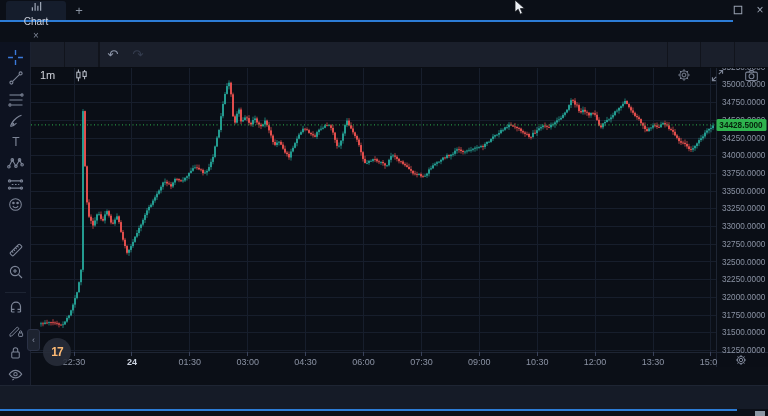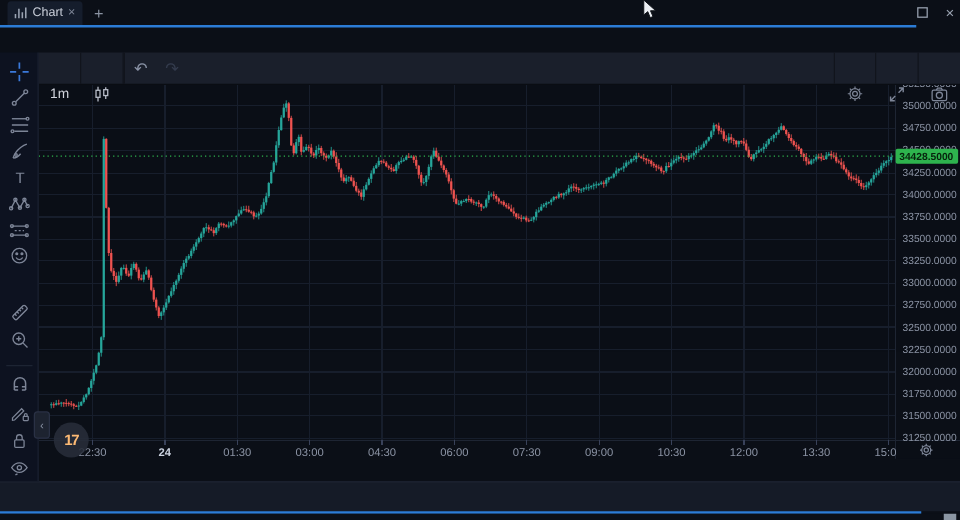--- a/index.html
+++ b/index.html
@@ -3,21 +3,21 @@
 <meta charset="utf-8">
 <style>
   html,body{margin:0;padding:0;background:#0b0f17;width:768px;height:416px;overflow:hidden;
     font-family:"Liberation Sans","DejaVu Sans",sans-serif;-webkit-font-smoothing:antialiased;}
   .abs{position:absolute;}
   #app{position:relative;width:768px;height:416px;background:#0b0f17;}
 
   
   #titlebar{left:0;top:0;width:768px;height:20px;background:#0b0f17;z-index:30;}
   .tab{left:6px;top:1px;height:19px;width:60px;background:#151d2c;display:flex;align-items:center;
-       gap:4px;padding:0 5px;box-sizing:border-box;border-radius:3px 3px 0 0;}
+       gap:4px;padding:0 5px;box-sizing:border-box;border-radius:3px 3px 0 0;flex-direction:column;}
   .tab-label{font-size:10px;color:#c8cdd8;}
   .tab-close{font-size:10px;color:#7d8596;line-height:1;}
   .newtab{left:70px;top:0;width:18px;height:20px;color:#8a93a2;font-size:13px;display:flex;
           align-items:center;justify-content:center;}
   .winctl{top:0;height:20px;width:20px;display:flex;align-items:center;justify-content:center;color:#9aa3b2;}
   #win-max{left:728px;} #win-close{left:750px;font-size:12px;}
   .blue-line{height:2px;background:#2c7cd6;}
   #blue-top{left:0;top:20px;width:733px;z-index:25;}
   #blue-bottom{left:0;top:409px;width:737px;z-index:25;}
 

